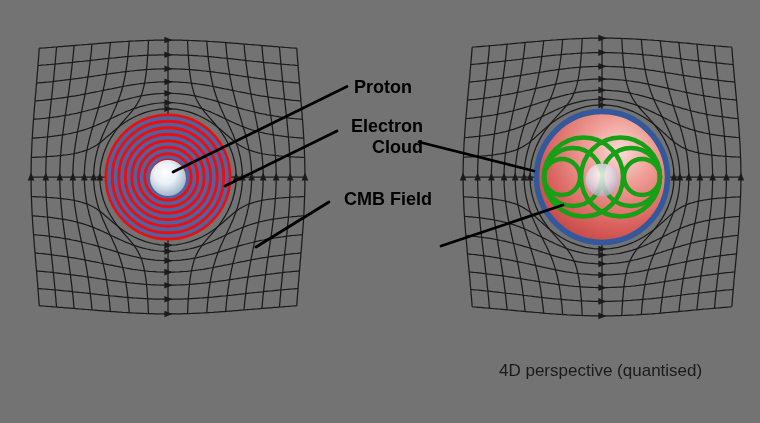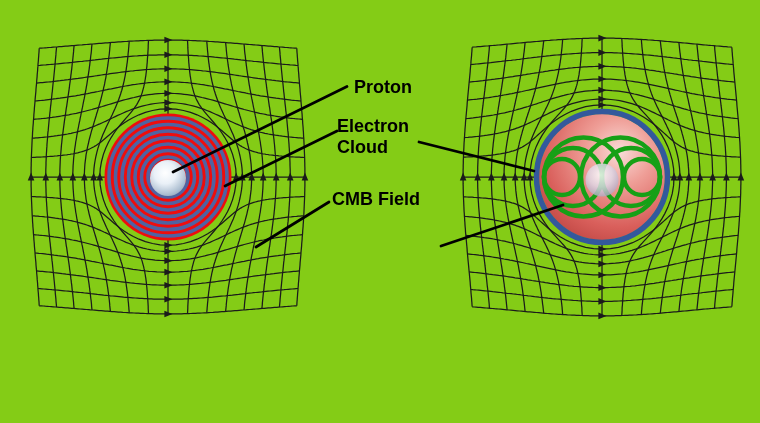--- a/index.html
+++ b/index.html
@@ -1,28 +1,28 @@
 <!DOCTYPE html>
 <html><head>
 <meta charset="utf-8">
 <style>
   html,body{margin:0;padding:0;background:#ffffff;}
   .stage{
-    position:relative;width:760px;height:423px;background:#84cc16;
+    position:relative;width:760px;height:423px;background:#737373;
     overflow:hidden;font-family:"Liberation Sans",sans-serif;
   }
   .stage svg{position:absolute;left:0;top:0;}
   .lbl{
     position:absolute;font-weight:700;font-size:18px;line-height:21px;
     color:#000;white-space:pre-line;
   }
   .cap{
     position:absolute;font-weight:400;font-size:17px;color:#1a1a1a;white-space:nowrap;
   }
-  .center{text-align:left;}
+  .center{text-align:right;}
 </style>
 </head>
 <body>
 
 <div class="stage">
 
   <svg id="scene" width="760" height="423" viewBox="0 0 760 423">
     <defs id="defs">
         <radialGradient id="gradProton" cx="42%" cy="36%" r="80%">
           <stop offset="0%" stop-color="#ffffff"></stop>
@@ -192,18 +192,19 @@
         <line x1="329" y1="202" x2="256" y2="247"></line>
         <line x1="441" y1="246" x2="563" y2="205"></line>
       </g>
     </svg>
 
   <div class="lbl" style="left:354px;top:77px">Proton</div>
 
   <div class="lbl center" style="left:337px;top:116px;width:86px">Electron
 Cloud</div>
 
-  <div class="lbl" style="left:332px;top:189px">CMB Field</div>
-
-
-
+  <div class="lbl" style="left:344px;top:189px">CMB Field</div>
+
+
+
+  <div class="cap" style="left:499px;top:361px">4D perspective (quantised)</div>
 
 </div>
 
 </body></html>

